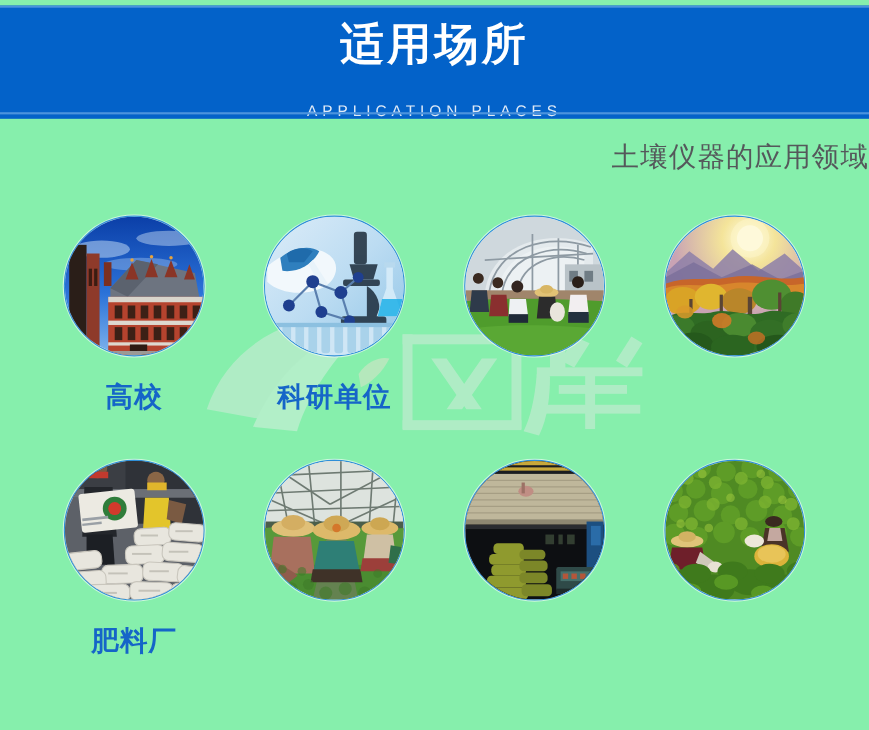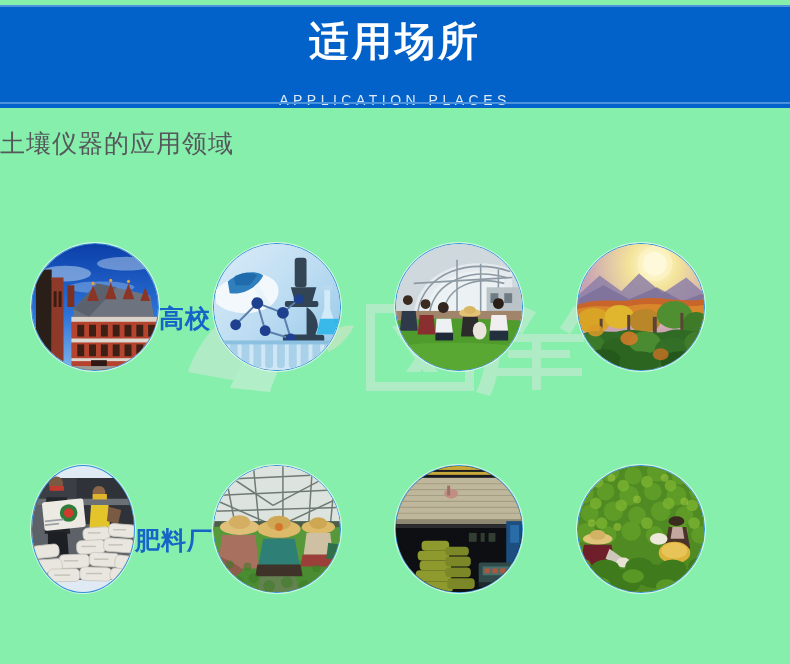--- a/index.html
+++ b/index.html
@@ -58,21 +58,21 @@
     line-height: 18px;
     white-space: nowrap;
     margin-top: 20px;
   }
 
   
   .section-sub {
     position: absolute;
     left: 0; top: 126px;
     width: 790px;
-    text-align: left;
+    text-align: right;
     color: #55585b;
     font-size: 25px;
     letter-spacing: 1px;
     line-height: 34px;
     white-space: nowrap;
   }
 
   
   .watermark {
     position: absolute;
@@ -93,21 +93,21 @@
   .row {
     position: relative;
     width: 790px;
     height: 222px;
     display: flex;
     justify-content: center;
   }
   .cell {
     width: 182px;
     display: flex;
-    flex-direction: row;
+    flex-direction: column;
     align-items: center;
   }
   .circle {
     width: 128px; height: 128px;
     border-radius: 50%;
     border: 1.5px solid #2f8fd8;
     overflow: hidden;
     position: relative;
     background: #dfeaf5;
     box-shadow: 0 0 0 1px rgba(255,255,255,0.6);
@@ -295,20 +295,21 @@
               <rect x="52" y="100" width="8" height="26" rx="3"></rect>
                 <rect x="64" y="100" width="8" height="26" rx="3"></rect>
               <rect x="76" y="100" width="8" height="26" rx="3"></rect>
                 <rect x="88" y="100" width="8" height="26" rx="3"></rect>
               <rect x="100" y="100" width="8" height="26" rx="3"></rect>
                 <rect x="112" y="100" width="8" height="26" rx="3"></rect>
             </g>
             <rect x="0" y="98" width="128" height="4" fill="#8cc0e0"></rect>
           </svg>
         </div>
+        <div class="cell-label">科研单位</div>
       </div>
 
       <div class="cell">
         <div class="circle">
           <svg viewBox="0 0 128 128" xmlns="http://www.w3.org/2000/svg">
             <rect width="128" height="128" fill="#cfd8dd"></rect>
 
             <path d="M18 70 C24 24 78 10 118 26 L118 70 Z" fill="#e4eaed"></path>
             <path d="M30 70 C34 32 78 20 110 32 L110 70 Z" fill="#eef2f4" opacity=".8"></path>
             <g stroke="#8e9aa3" stroke-width="1.6" fill="none">

